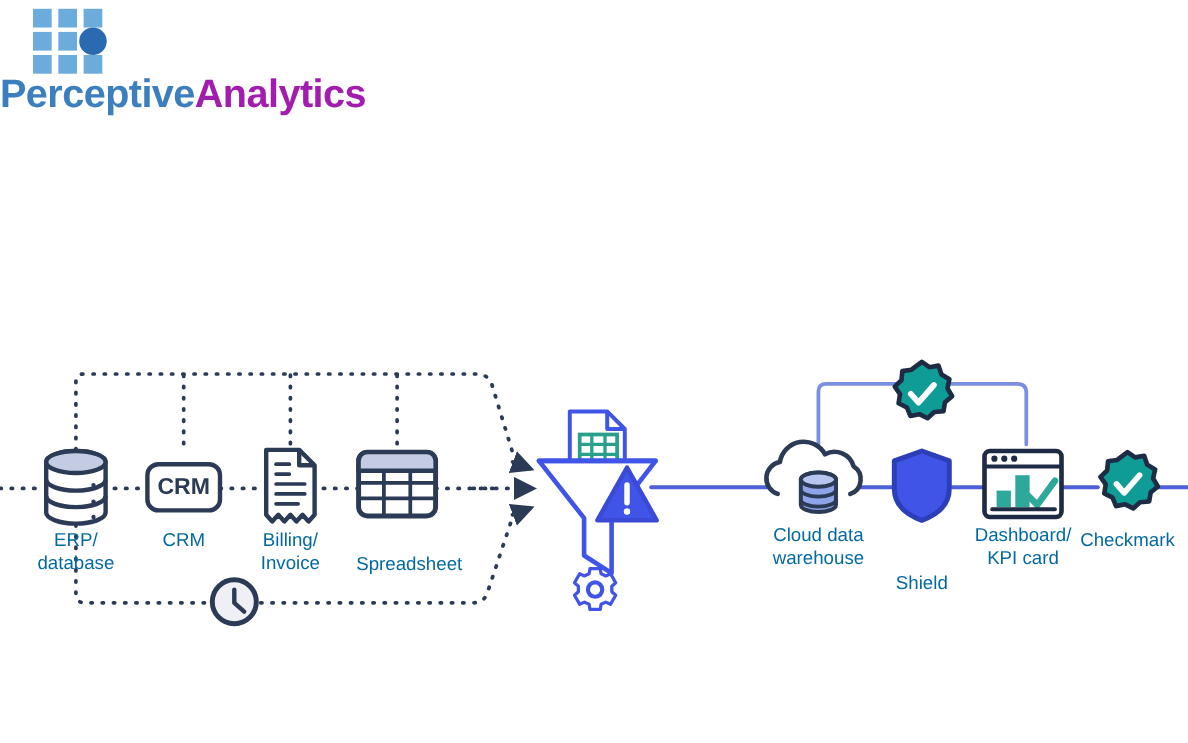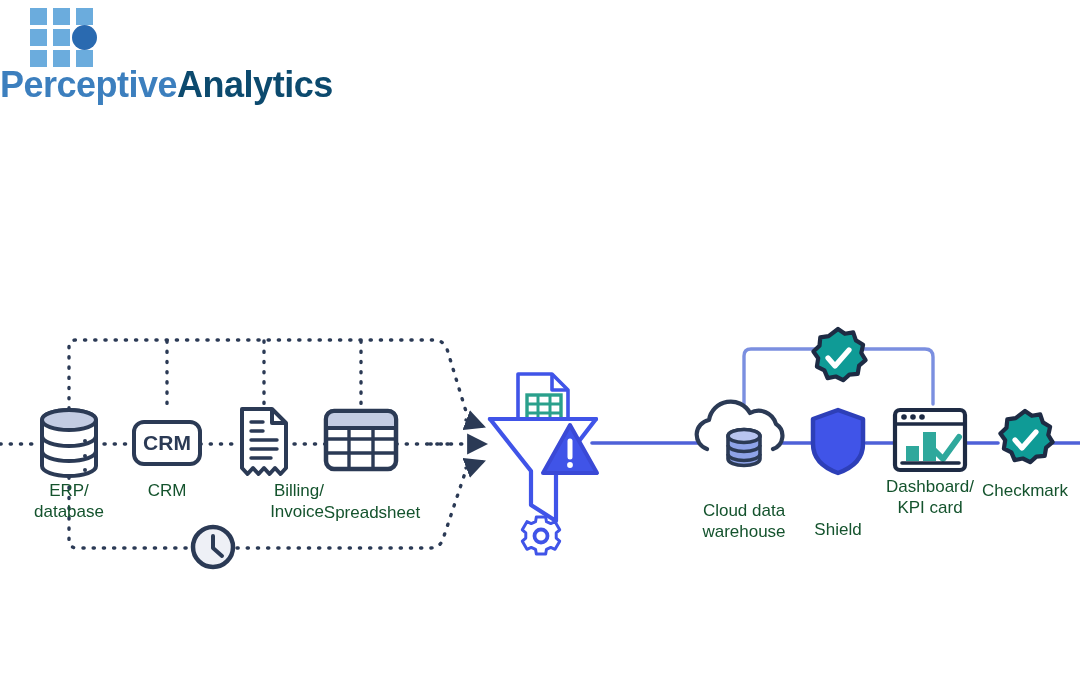--- a/index.html
+++ b/index.html
@@ -10,26 +10,26 @@
   #stage{position:absolute;left:0;top:0;width:1080px;height:675px;}
   #stage svg{position:absolute;left:0;top:0;}
 
   
   .logo-wrap{position:absolute;left:0px;top:4px;width:300px;height:110px;}
   .logo-grid{position:absolute;left:30px;top:4px;width:64px;height:60px;}
   .logo-sq{position:absolute;width:17px;height:17px;background:#6bacdd;}
   .logo-dot{position:absolute;width:25px;height:25px;border-radius:50%;background:#2a6ab0;}
   .logo-text{position:absolute;left:0px;top:60px;font-size:36px;letter-spacing:-0.5px;
     color:#3c7fbe;white-space:nowrap;font-family:"Liberation Sans","DejaVu Sans",sans-serif;}
-  .logo-text .b{font-weight:bold;color:#0c4a6e;}
+  .logo-text .b{font-weight:bold;color:#a21caf;}
   .logo-text .l{font-weight:700;}
 
   
   .lbl{
-    position:absolute;text-align:center;color:#14532d;
+    position:absolute;text-align:center;color:#0369a1;
     font-size:17px;line-height:21px;white-space:pre;
     font-family:"Liberation Sans","DejaVu Sans",sans-serif;
   }
 </style>
 </head>
 <body>
 
 <div id="stage">
 
   <div class="logo-wrap">
@@ -208,26 +208,26 @@
                L -18.5 -12.3 L -17.7 -20.6 L -9.4 -21.9 z" fill="#0f9b96" stroke="#1e2b44" stroke-width="4.2" stroke-linejoin="round"></path>
       <path d="M -10 0 L -3 8 L 11 -8" fill="none" stroke="#ffffff" stroke-width="5.2" stroke-linecap="round" stroke-linejoin="round"></path>
     </g>
   </svg>
 
   <div class="lbl" style="left:0px;top:480px;width:138px;">ERP/
 database</div>
 
   <div class="lbl" style="left:107px;top:480px;width:120px;">CRM</div>
 
-  <div class="lbl" style="left:204px;top:480px;width:120px;text-align:right;">Billing/
+  <div class="lbl" style="left:204px;top:480px;width:120px;">Billing/
 Invoice</div>
 
   <div class="lbl" style="left:302px;top:480px;width:140px;margin-top:22px;">Spreadsheet</div>
 
-  <div class="lbl" style="left:674px;top:500px;width:140px;">Cloud data
+  <div class="lbl" style="left:674px;top:476px;width:140px;">Cloud data
 warehouse</div>
 
   <div class="lbl" style="left:788px;top:480px;width:100px;margin-top:39px;">Shield</div>
 
   <div class="lbl" style="left:860px;top:476px;width:140px;">Dashboard/
 KPI card</div>
 
   <div class="lbl" style="left:965px;top:480px;width:120px;">Checkmark</div>
 
   <div class="lbl" style="left:127px;top:432px;width:80px;font-size:21px;font-weight:bold;color:#2b3a55;">CRM</div>

